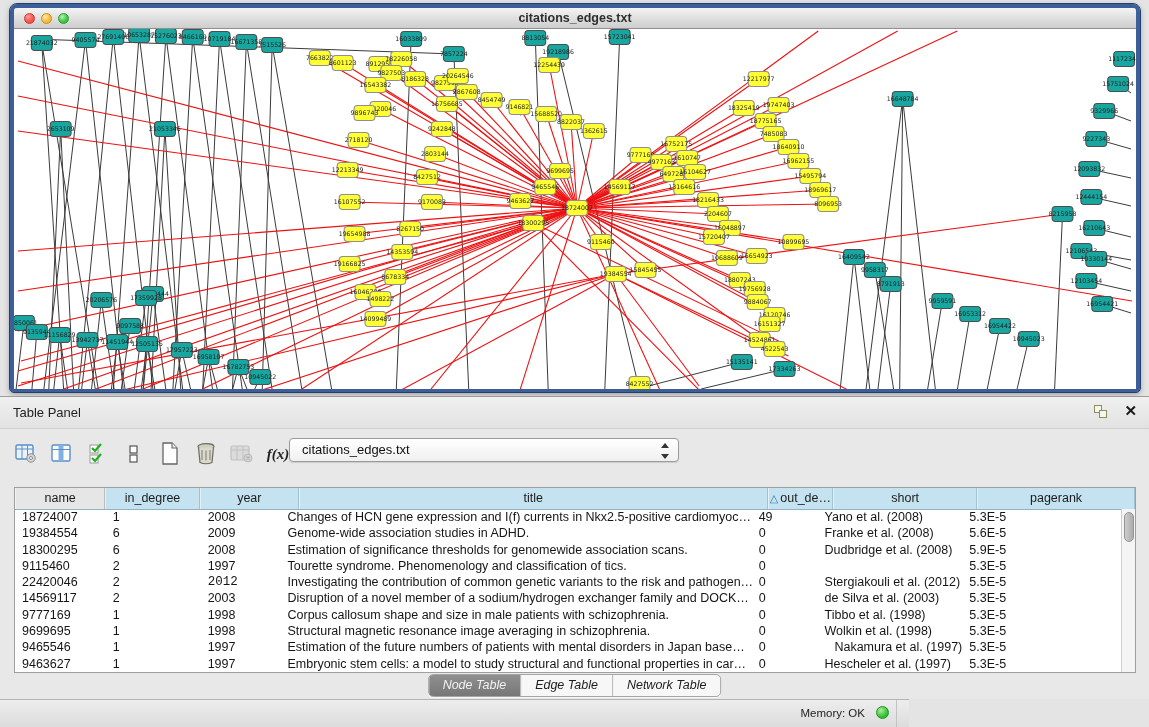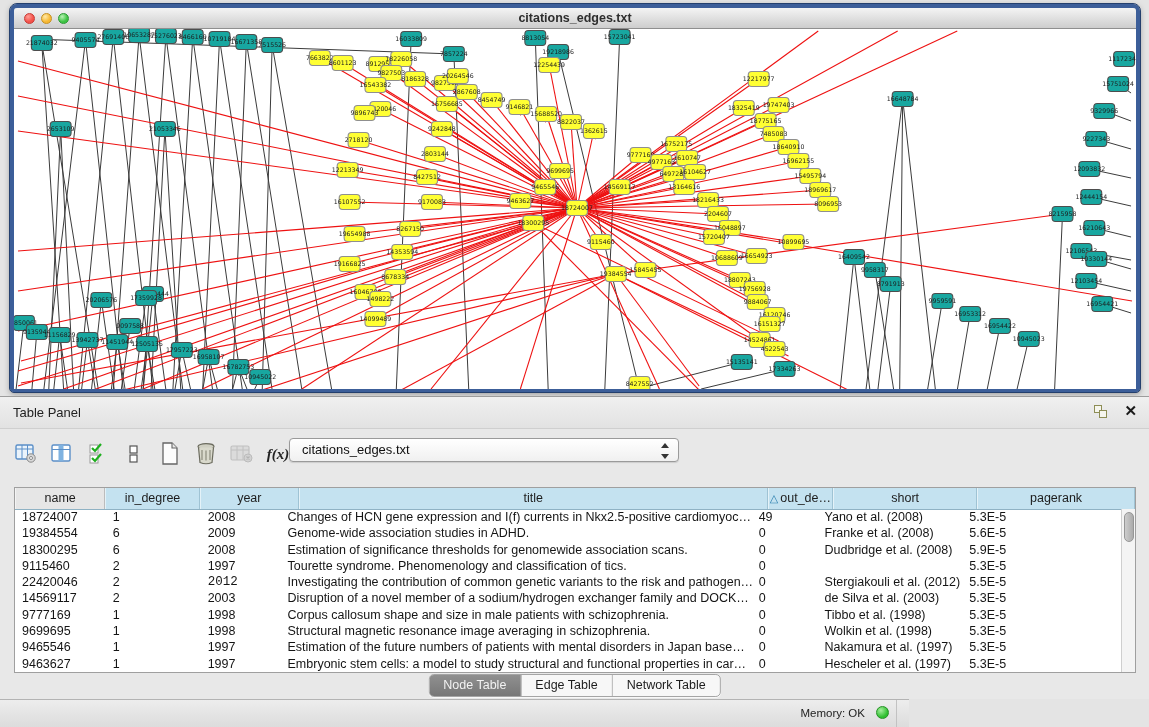--- a/index.html
+++ b/index.html
@@ -71,21 +71,21 @@
   .tr{display:flex;height:16.3px;}
   .td{box-sizing:border-box;font-size:12.5px;color:#151515;line-height:16px;padding:0 0 0 7px;
       overflow:hidden;white-space:nowrap;}
   
   #vscroll{position:absolute;right:0;top:21px;bottom:0;width:14px;background:#f4f4f4;border-left:1px solid #cfcfcf;box-sizing:border-box;}
   #vthumb{position:absolute;left:1.5px;top:3px;width:10px;height:30px;border-radius:5px;background:linear-gradient(90deg,#cdcdcd,#ababab);border:1px solid #969696;box-sizing:border-box;}
   
   #tabbar{position:absolute;left:50%;transform:translateX(-50%);top:245px;height:21px;display:flex;
           border:1px solid #a5a5a5;border-radius:5px;overflow:hidden;background:#f7f7f7;
           box-shadow:0 1px 0 rgba(255,255,255,.7);}
-  .tab{font-size:12.5px;color:#1d1d1d;line-height:20px;padding:0 14px;border-right:1px solid #b5b5b5;}
+  .tab{font-size:12.5px;color:#1d1d1d;line-height:20px;padding:0 14px;border-right:1px solid #b5b5b5;font-style:italic;}
   .tab:last-child{border-right:none;}
   .tab.active{background:linear-gradient(#909090,#777777);color:#f2f2f2;}
   
   #statusbar{
     position:absolute;left:0;top:699px;width:909px;height:28px;box-sizing:border-box;
     background:linear-gradient(#ededed,#dcdcdc);border-top:1px solid #b3b3b3;
   }
   #mem-label{position:absolute;right:44px;top:7px;font-size:11.5px;color:#222;}
   #mem-dot{position:absolute;right:20px;top:6px;width:13px;height:13px;border-radius:50%;
     background:radial-gradient(circle at 35% 30%,#a6ef9e,#2fbf2f 65%);border:1px solid #249124;box-sizing:border-box;}
@@ -957,21 +957,21 @@
           <div class="td" style="width: 66px;">0</div>
           <div class="td" style="width: 145px;">Wolkin et al. (1998)</div>
           <div class="td" style="width: 159px;">5.3E-5</div>
         </div>
         <div class="tr">
           <div class="td" style="width: 91px;">9465546</div>
           <div class="td" style="width: 95px;">1</div>
           <div class="td" style="width: 80px;">1997</div>
           <div class="td" style="width: 472px;">Estimation of the future numbers of patients with mental disorders in Japan base…</div>
           <div class="td" style="width: 66px;">0</div>
-          <div class="td" style="width: 145px;">Nakamura et al. (1997)</div>
+          <div class="td" style="width: 145px; text-align: right;">Nakamura et al. (1997)</div>
           <div class="td" style="width: 159px;">5.3E-5</div>
         </div>
         <div class="tr">
           <div class="td" style="width: 91px;">9463627</div>
           <div class="td" style="width: 95px;">1</div>
           <div class="td" style="width: 80px;">1997</div>
           <div class="td" style="width: 472px;">Embryonic stem cells: a model to study structural and functional properties in car…</div>
           <div class="td" style="width: 66px;">0</div>
           <div class="td" style="width: 145px;">Hescheler et al. (1997)</div>
           <div class="td" style="width: 159px;">5.3E-5</div>

